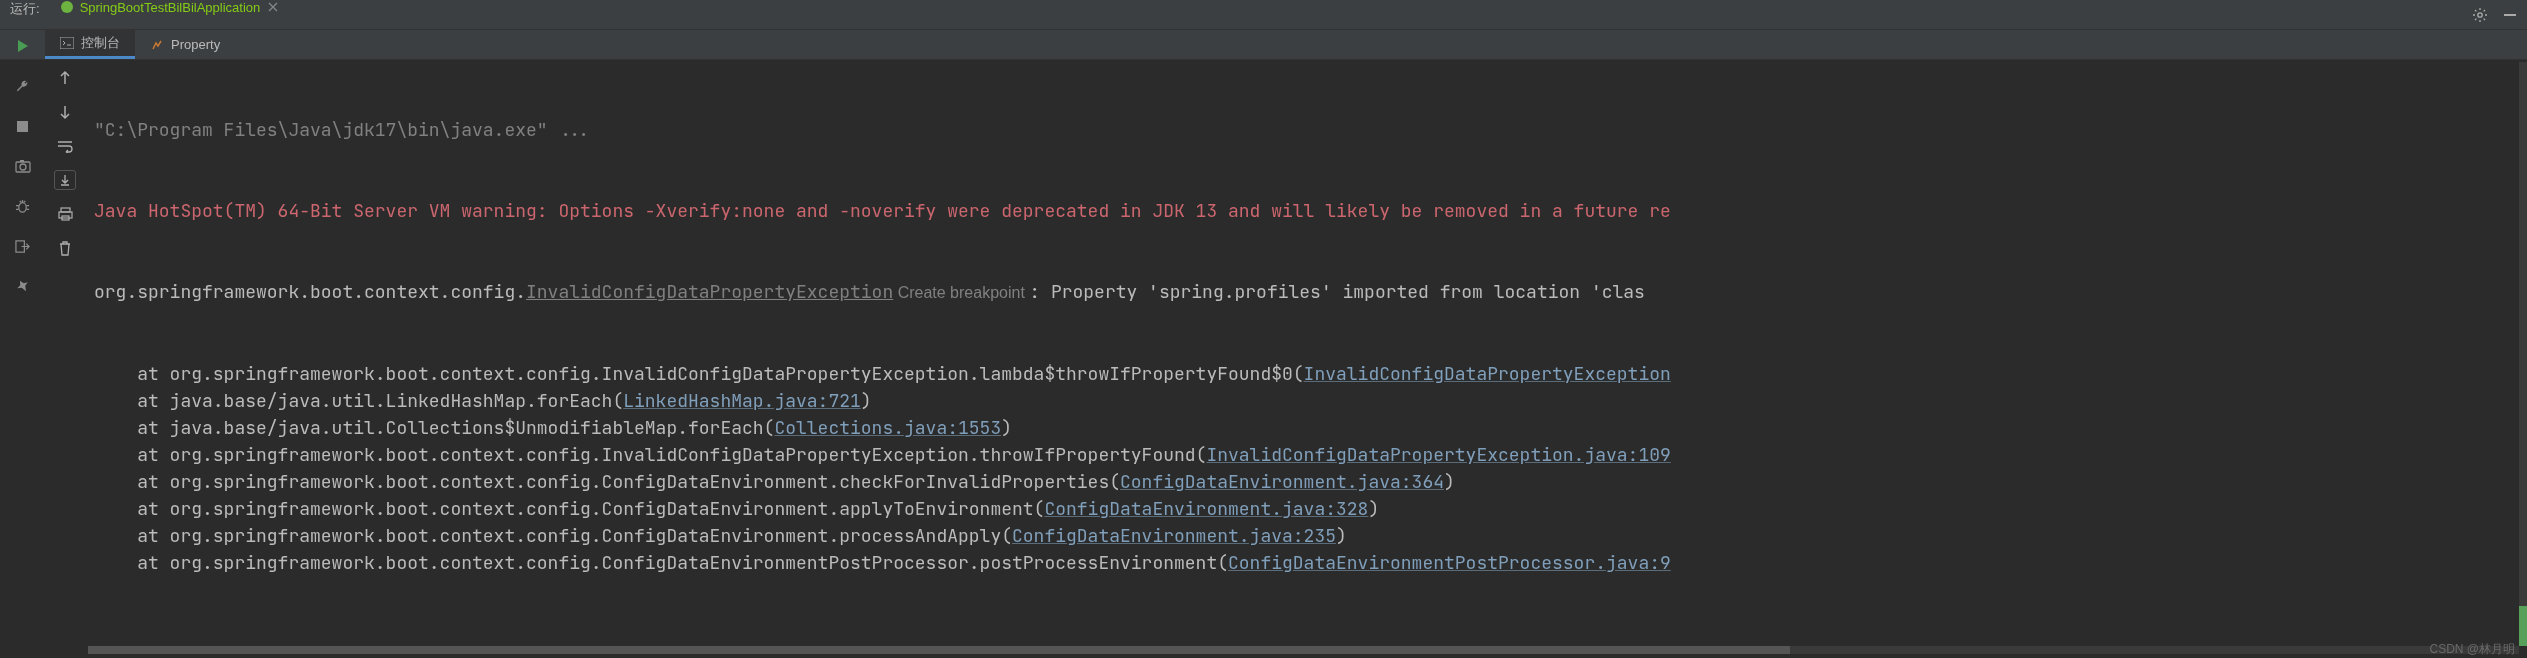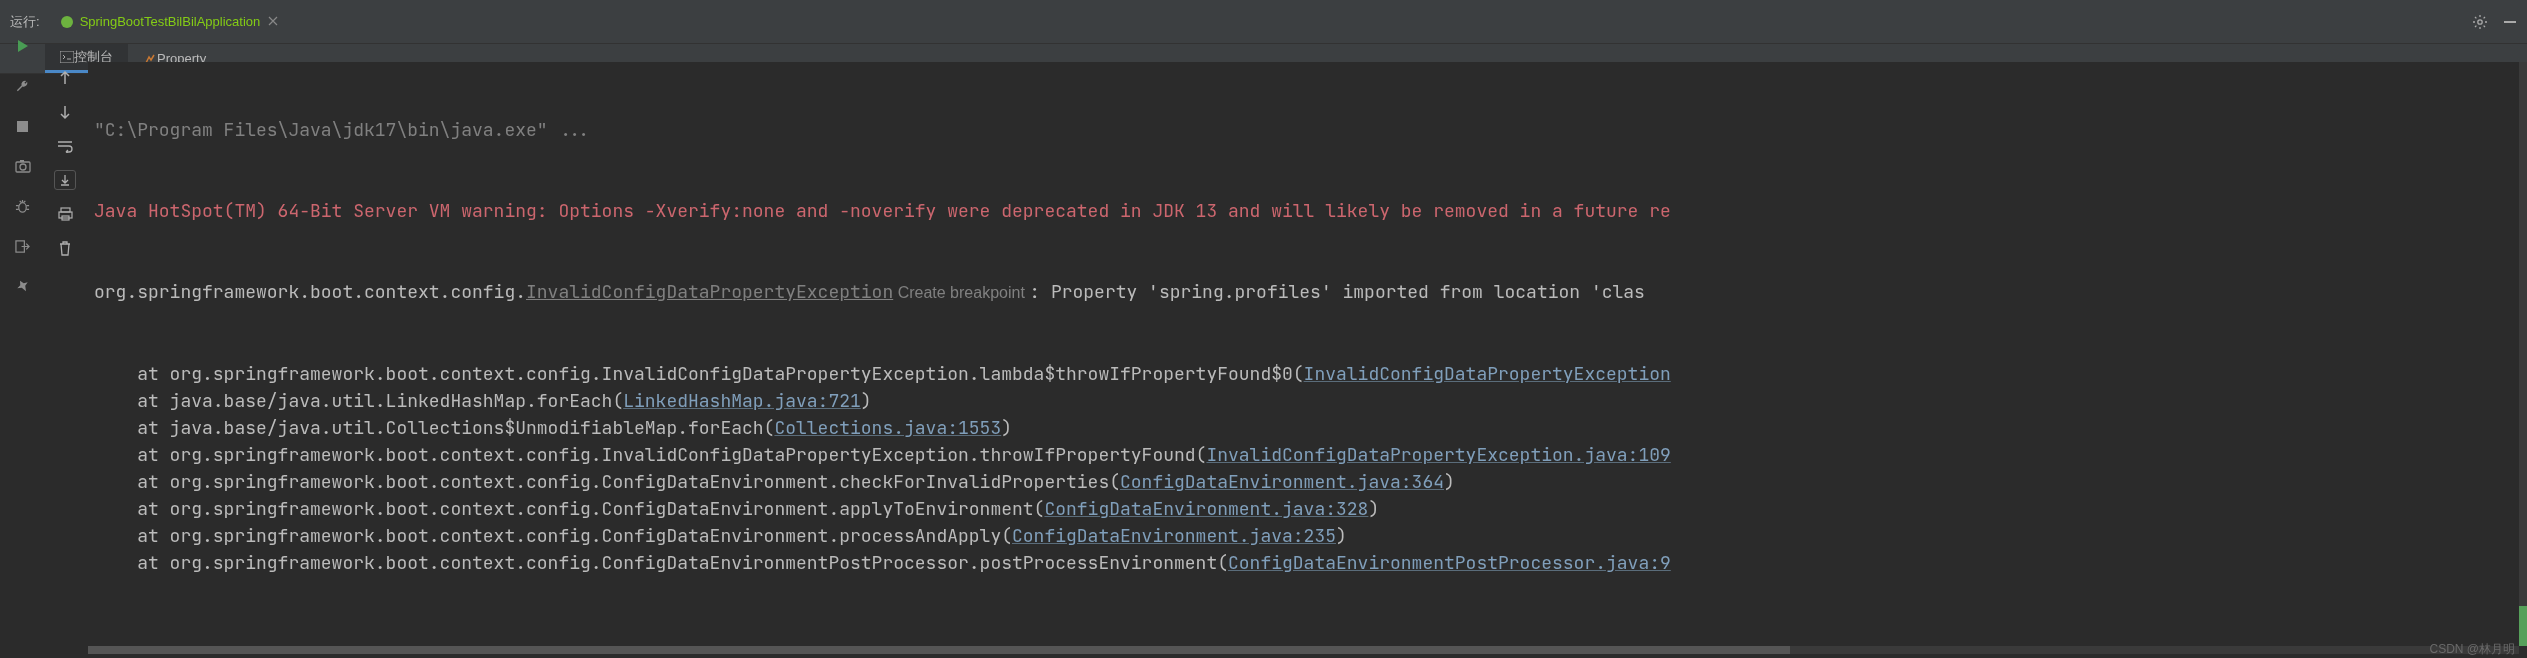--- a/index.html
+++ b/index.html
@@ -11,23 +11,22 @@
       background: #2b2b2b;
       color: #bbb;
       font-family: "Segoe UI", "Microsoft YaHei", sans-serif;
       font-size: 13px;
       overflow: hidden;
       width: 2527px;
       height: 658px;
     }
     .top-bar {
       background: #3c3f41;
-      height: 44px;
-      display: flex;
-      align-items: center;
+      height: 30px;
+      display: flex;
       padding: 0 10px;
       border-bottom: 1px solid #323232;
     }
     .top-bar-label {
       color: #bbbbbb;
       margin-right: 20px;
     }
     .app-icon {
       width: 14px;
       height: 14px;
@@ -84,20 +83,21 @@
       width: 22px;
       height: 22px;
     }
     .run-green {
       color: #499c54;
     }
     .tab {
       display: flex;
       align-items: center;
       padding: 0 15px;
+      gap: 7px;
       cursor: pointer;
       color: #bbb;
     }
     .tab.active {
       border-bottom: 3px solid #4a88c7;
       background: #313335;
     }
     .tab-icon {
       display: flex;
       align-items: center;

